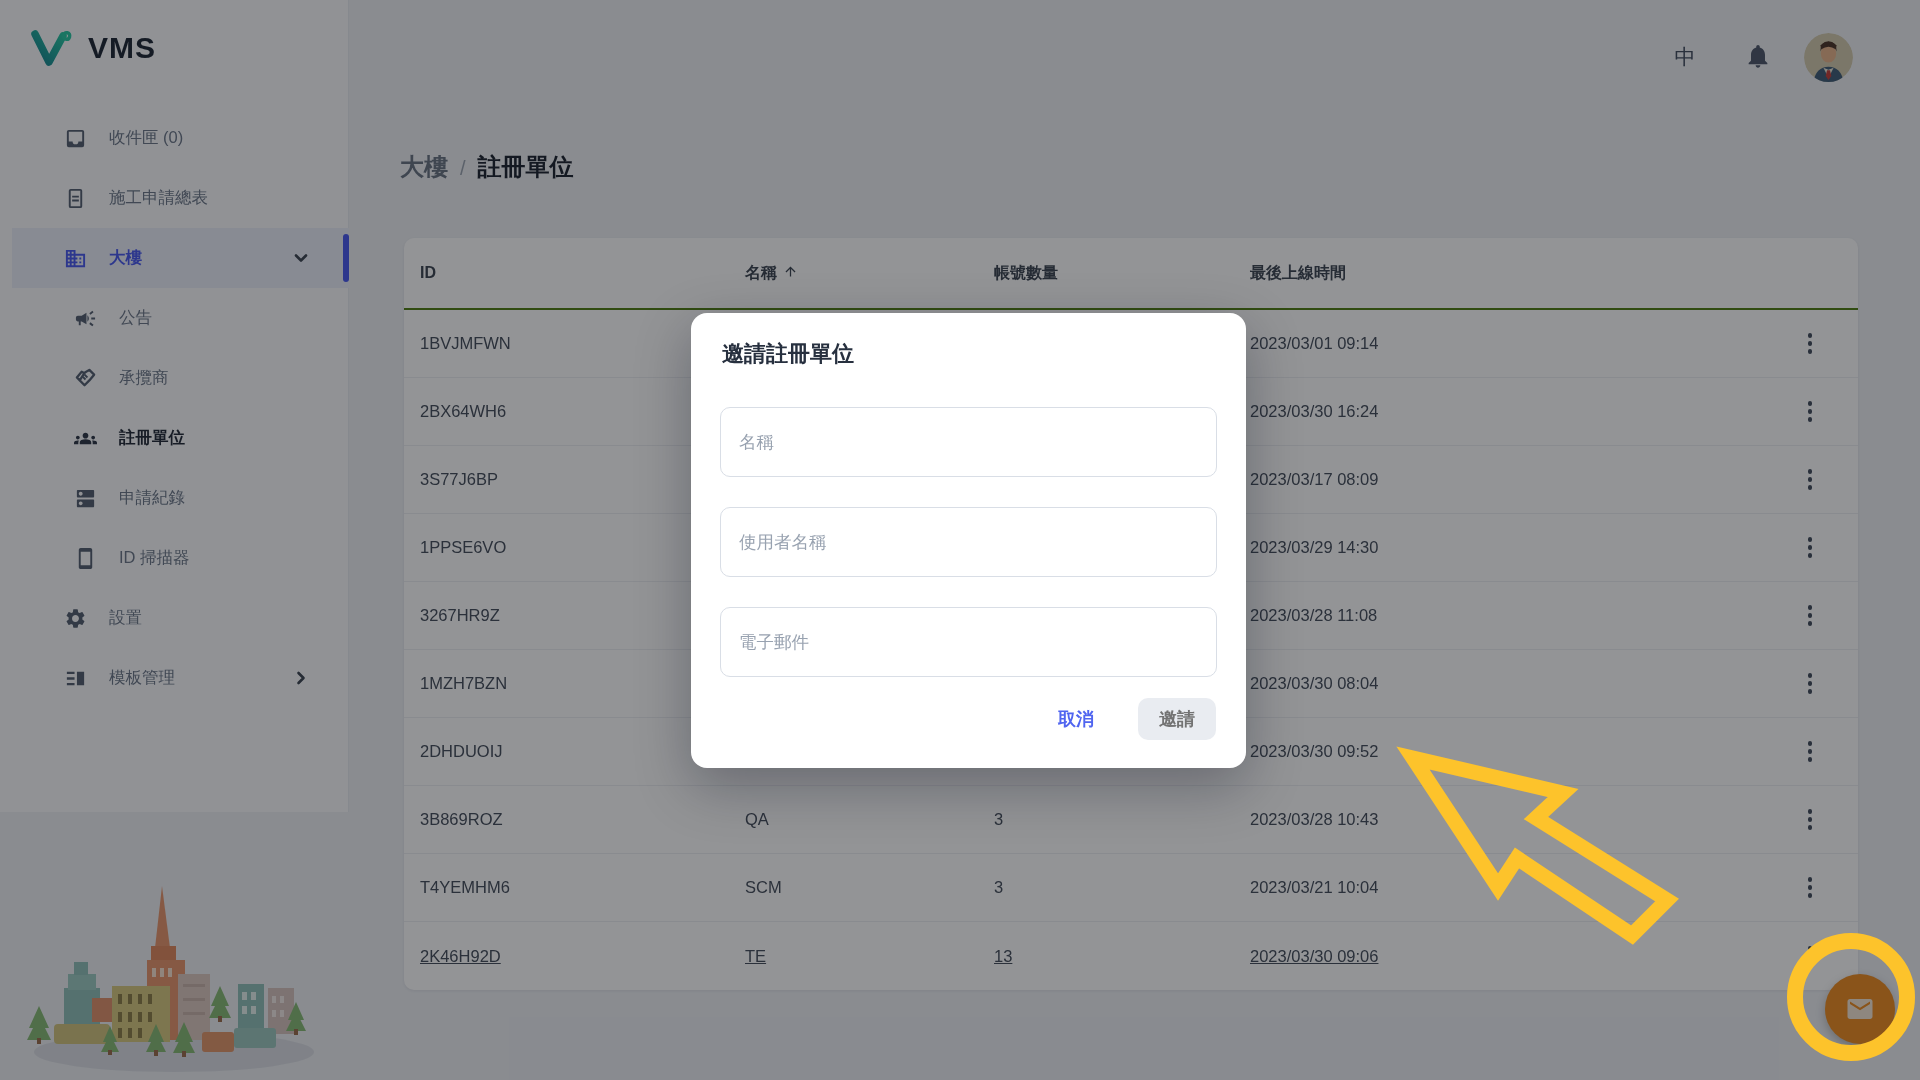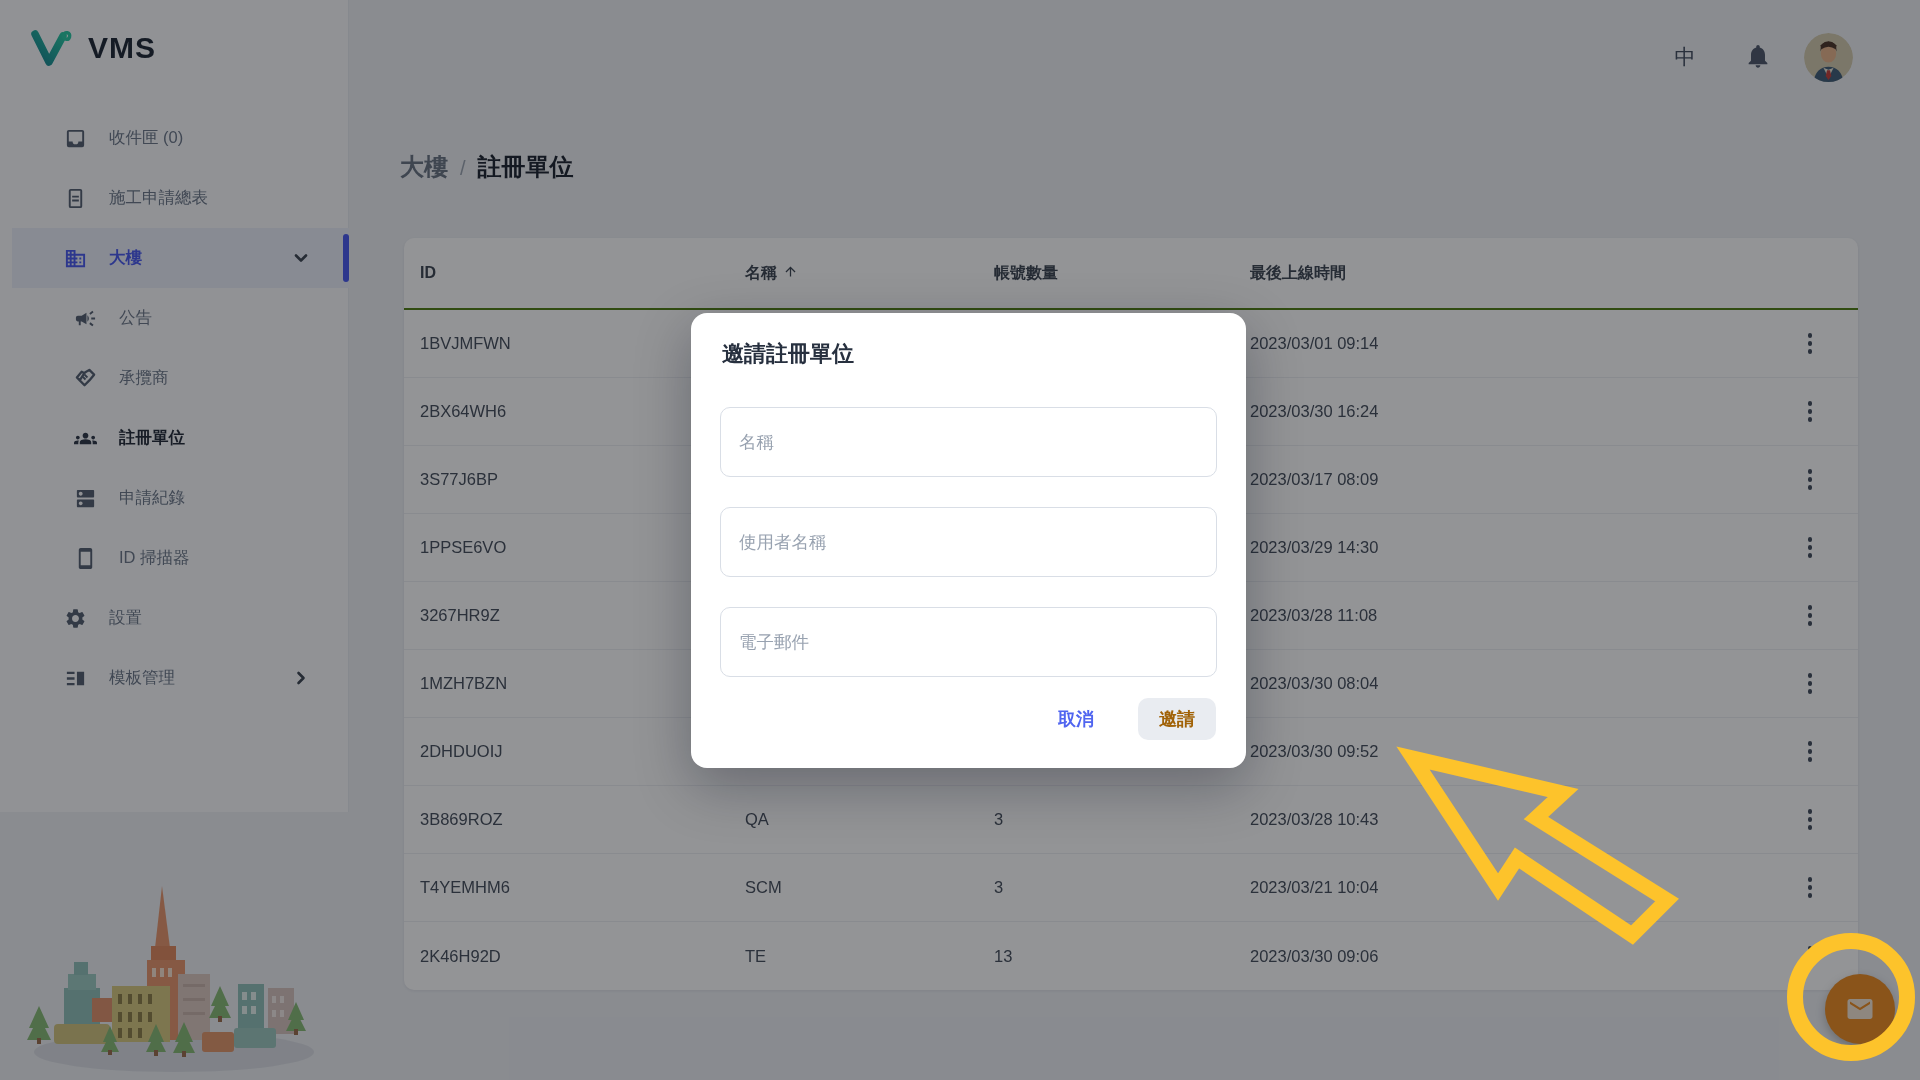--- a/index.html
+++ b/index.html
@@ -39,39 +39,39 @@
   .bc-current { color:#19202c; font-weight:700; }
 
   
   .card { position:absolute; left:404px; top:238px; width:1454px; height:752px; background:#fff; border-radius:10px; box-shadow:0 1px 3px rgba(25,35,60,.07); }
   .thead, .trow { display:grid; grid-template-columns:325px 249px 256px 1fr 56px; align-items:center; padding:0 20px 0 16px; }
   .thead { height:72px; border-bottom:2px solid #4d7c0f; color:#39424f; font-size:16px; font-weight:600; }
   .th-id { font-weight:700; }
   .th-name { display:flex; align-items:center; gap:6px; cursor:pointer; }
   .sort-arrow svg { width:15px; height:15px; fill:#39424f; }
   .trow { height:68px; border-bottom:1px solid #edeff3; color:#424b59; font-size:16.5px; }
-  .trow:last-child { border-bottom:none; }
+  .trow:last-child { border-bottom:none;text-decoration:underline; }
   .kebab { justify-self:center; width:34px; height:34px; display:flex; flex-direction:column; align-items:center; justify-content:center; gap:3.5px; cursor:pointer; }
   .kebab i { width:4.5px; height:4.5px; border-radius:50%; background:#3f4a5a; }
 
   .footer { position:absolute; left:349px; right:0; top:1018px; text-align:center; font-size:16.5px; color:#5b6472; }
 
   
   .fab { position:absolute; left:1825px; top:974px; width:70px; height:70px; border-radius:50%; background:#ee8b1e; display:flex; align-items:center; justify-content:center; cursor:pointer; box-shadow:0 4px 10px rgba(30,20,0,.25); }
   .fab svg { width:30px; height:30px; fill:#f6e8d6; }
 
   
   .backdrop { position:absolute; inset:0; background:rgba(15,17,23,0.45); z-index:50; }
   .modal { position:absolute; left:683px; top:313px; width:555px; height:455px; background:#fff; border-radius:16px; z-index:60; box-shadow:0 18px 55px rgba(5,10,25,.30);margin-left:8px; }
   .modal-title { position:absolute; left:31px; top:26px; font-size:22px; font-weight:700; color:#27303f; }
   .field { position:absolute; left:29px; width:497px; height:70px; border:1px solid #d9dee6; border-radius:10px; background:#fff; padding:0 18px; font-size:17.5px; color:#30394a; font-family:"Liberation Sans","DejaVu Sans",sans-serif; outline:none; }
   .field::placeholder { color:#98a2b0; opacity:1; }
   .f1 { top:94px; } .f2 { top:194px; } .f3 { top:294px; }
   .btn-cancel { position:absolute; left:340px; top:385px; width:90px; height:42px; background:none; border:none; color:#5065f0; font-size:18px; font-weight:700; cursor:pointer; font-family:inherit; }
-  .btn-invite { position:absolute; left:447px; top:385px; width:78px; height:42px; background:#e9ecf1; border:none; border-radius:10px; color:#a16207; font-size:18px; font-weight:700; font-family:inherit; }
+  .btn-invite { position:absolute; left:447px; top:385px; width:78px; height:42px; background:#e9ecf1; border:none; border-radius:10px; color:#737373; font-size:18px; font-weight:700; font-family:inherit; }
 
   
   .annotations { position:absolute; inset:0; z-index:70; pointer-events:none; }
 </style>
 </head>
 <body>
 
 <div class="stage">
 
   <div class="sidebar">

